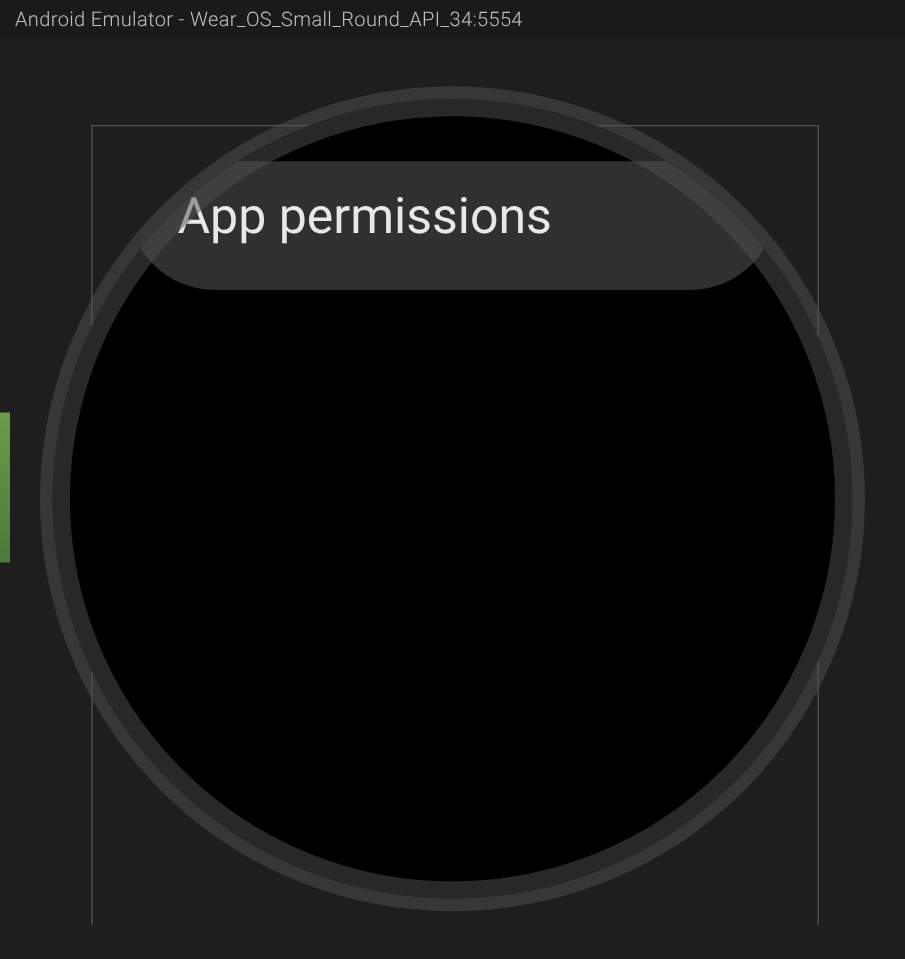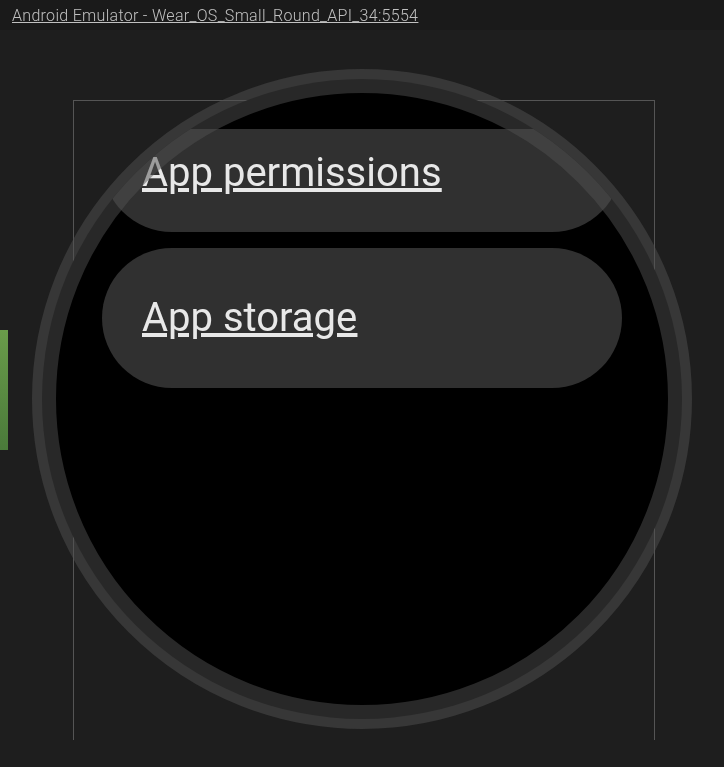--- a/index.html
+++ b/index.html
@@ -1,19 +1,18 @@
 <!DOCTYPE html>
 <html><head>
   <meta charset="utf-8">
   <style>
     * {
       margin: 0;
       padding: 0;
       box-sizing: border-box;
-      text-decoration: underline;
     }
 
     body {
       width: 724px;
       height: 767px;
       background: #2a2a2a;
       font-family: -apple-system, BlinkMacSystemFont, 'Segoe UI', Roboto, sans-serif;
       overflow: hidden;
       position: relative;
     }
@@ -77,21 +76,21 @@
     }
 
     .menu-list {
       position: absolute;
       left: 50%;
       transform: translateX(-50%);
       top: 60px;
       width: 520px;
       display: flex;
       flex-direction: column;
-      gap: 16px;
+      gap: 30px;
     }
 
     .menu-item {
       background: #303030;
       border-radius: 70px;
       padding: 36px 40px;
       color: #e8e8e8;
       font-size: 40px;
       font-weight: 400;
       cursor: pointer;
@@ -131,20 +130,17 @@
 <div class="emulator-container">
   <div class="accent-bar"></div>
 
   <div class="device-frame"></div>
 
   <div class="watch-face">
     <div class="menu-list">
       <div class="menu-item menu-item-top">
         <span class="menu-item-label">App permissions</span>
       </div>
-      <div class="menu-item">
-        <span class="menu-item-label">App storage</span>
-      </div>
     </div>
   </div>
 
   <div class="watch-bezel"></div>
 </div>
 
 </body></html>

